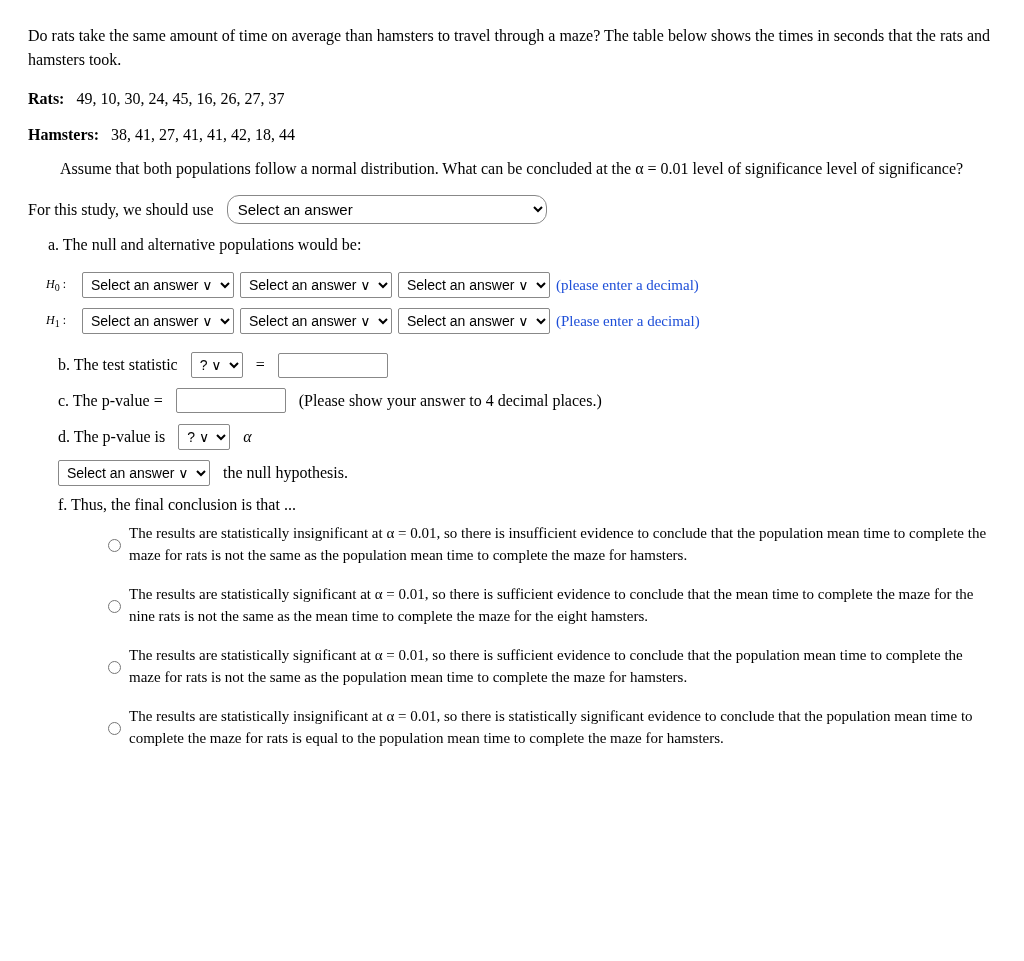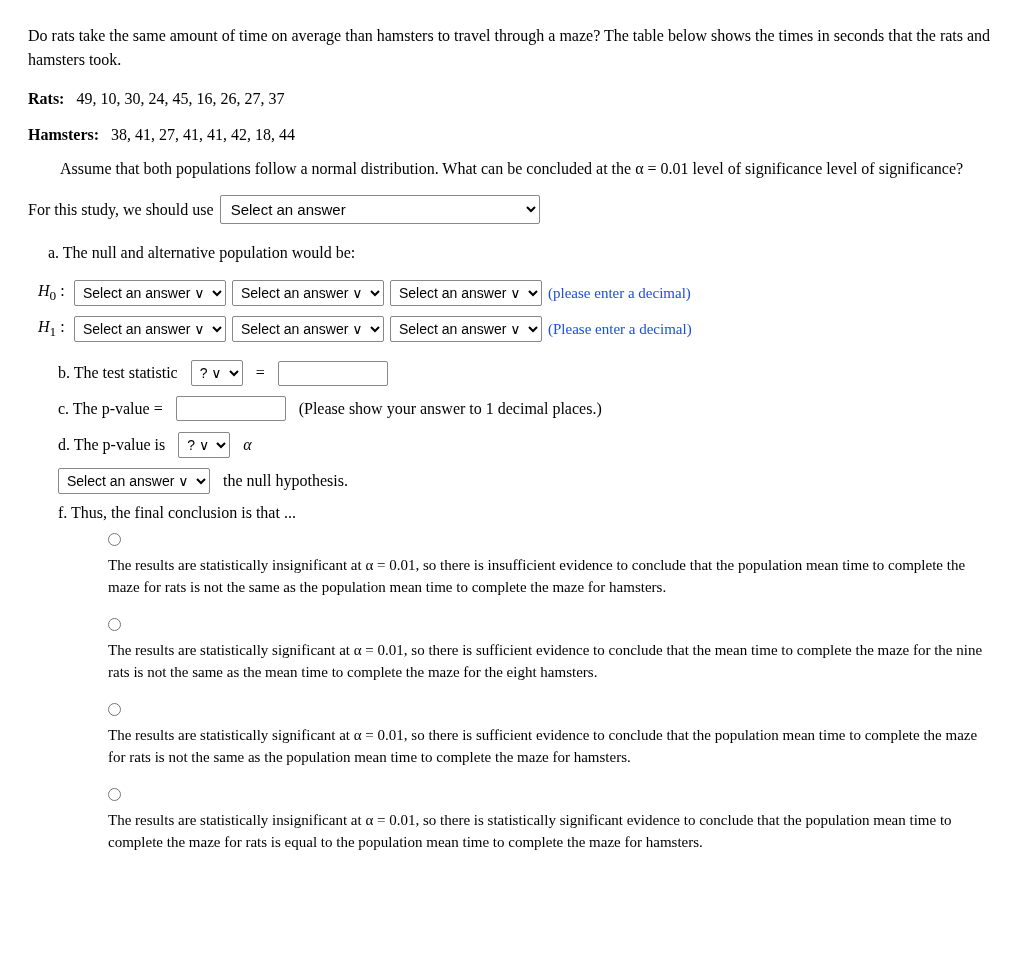--- a/index.html
+++ b/index.html
@@ -23,49 +23,50 @@
       font-weight: bold;
     }
     .assume-text {
       margin-bottom: 14px;
       line-height: 1.5;
       margin-left: 32px;
     }
     .for-study-row {
       display: flex;
       align-items: center;
-      gap: 6px;
-      margin-bottom: 20px;
+      gap: 13px;
+      margin-bottom: 12px;
       flex-wrap: wrap;
     }
     .for-study-row select {
       font-size: 15px;
       padding: 4px 24px 4px 6px;
       border: 1px solid #888;
-      border-radius: 2px;
+      border-radius: 12px;
       background: #fff;
       min-width: 320px;
       appearance: auto;
     }
     .section-label {
       margin-left: 20px;
       margin-bottom: 18px;
       font-size: 16px;
     }
     .hypothesis-row {
       display: flex;
       align-items: center;
       gap: 6px;
       margin-bottom: 10px;
       margin-left: 10px;
       flex-wrap: wrap;
     }
     .hypothesis-label {
-      font-size: 16px;
+      font-size: 12px;
       min-width: 30px;
+      margin-left: 8px;
     }
     .hypothesis-row select {
       font-size: 14px;
       padding: 3px 4px;
       border: 1px solid #888;
       border-radius: 2px;
       background: #fff;
     }
     .decimal-note {
       font-size: 15px;
@@ -108,24 +109,23 @@
     }
     .alpha-symbol {
       font-size: 16px;
     }
     .conclusions-section {
       margin-left: 50px;
       margin-top: 8px;
     }
     .conclusion-option {
       display: flex;
-      align-items: flex-start;
+      align-items: center;
       gap: 8px;
       margin-bottom: 16px;
-      flex-direction: column;
     }
     .conclusion-option input[type="radio"] {
       margin-top: 3px;
       flex-shrink: 0;
     }
     .conclusion-text {
       line-height: 1.5;
       font-size: 15px;
     }
     .part-f-label {
@@ -153,21 +153,21 @@
 <div class="for-study-row">
   <span>For this study, we should use</span>
   <select>
     <option value="">Select an answer</option>
     <option value="t-test">two-sample t-test</option>
     <option value="paired-t-test">paired t-test</option>
     <option value="z-test">z-test</option>
   </select>
 </div>
 
-<div class="section-label">a. The null and alternative population would be:</div>
+<div class="section-label">a. The null and alternative populations would be:</div>
 
 <div class="hypothesis-row" style="margin-top:10px;">
   <span class="hypothesis-label"><i>H</i><sub>0</sub> :</span>
   <select class="inline-select">
     <option value="">Select an answer ∨</option>
     <option value="mu1">μ₁</option>
     <option value="mu2">μ₂</option>
   </select>
   <select class="inline-select">
     <option value="">Select an answer ∨</option>
@@ -217,21 +217,21 @@
       <option value="t">t</option>
       <option value="z">z</option>
     </select>
     <span>=</span>
     <input type="text" class="text-input" value="" style="">
   </div>
 
   <div class="part-row">
     <span class="part-label">c. The p-value =</span>
     <input type="text" class="text-input-small" value="" style="">
-    <span class="part-label">(Please show your answer to 1 decimal places.)</span>
+    <span class="part-label">(Please show your answer to 4 decimal places.)</span>
   </div>
 
   <div class="part-row">
     <span class="part-label">d. The p-value is</span>
     <select class="inline-select">
       <option value="?">? ∨</option>
       <option value="lt">&lt;</option>
       <option value="gt">&gt;</option>
       <option value="eq">=</option>
     </select>

